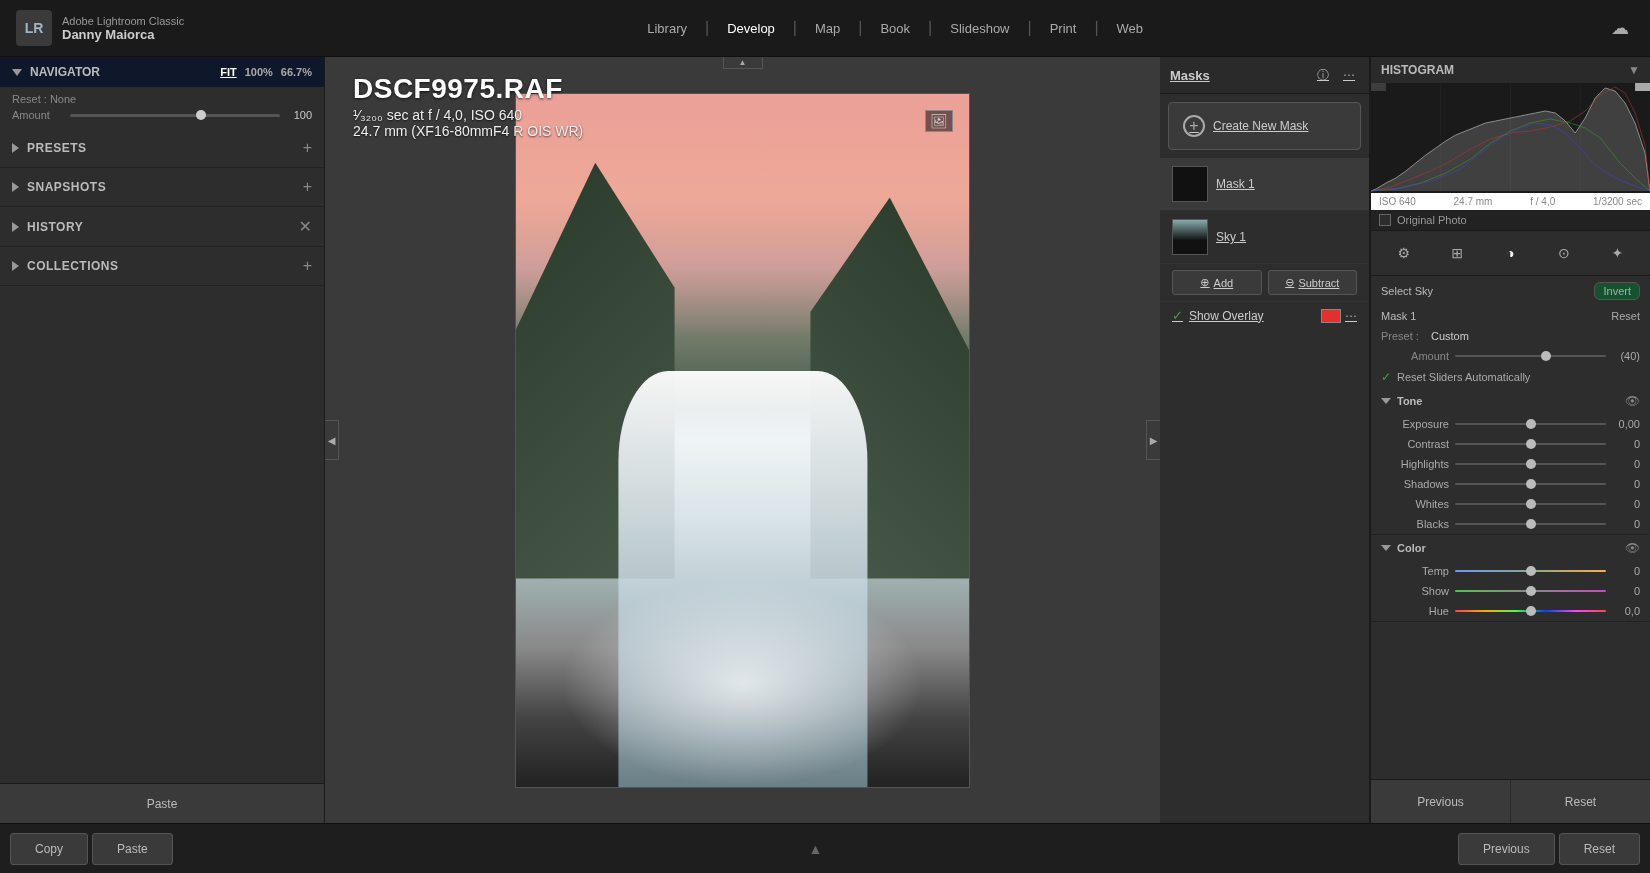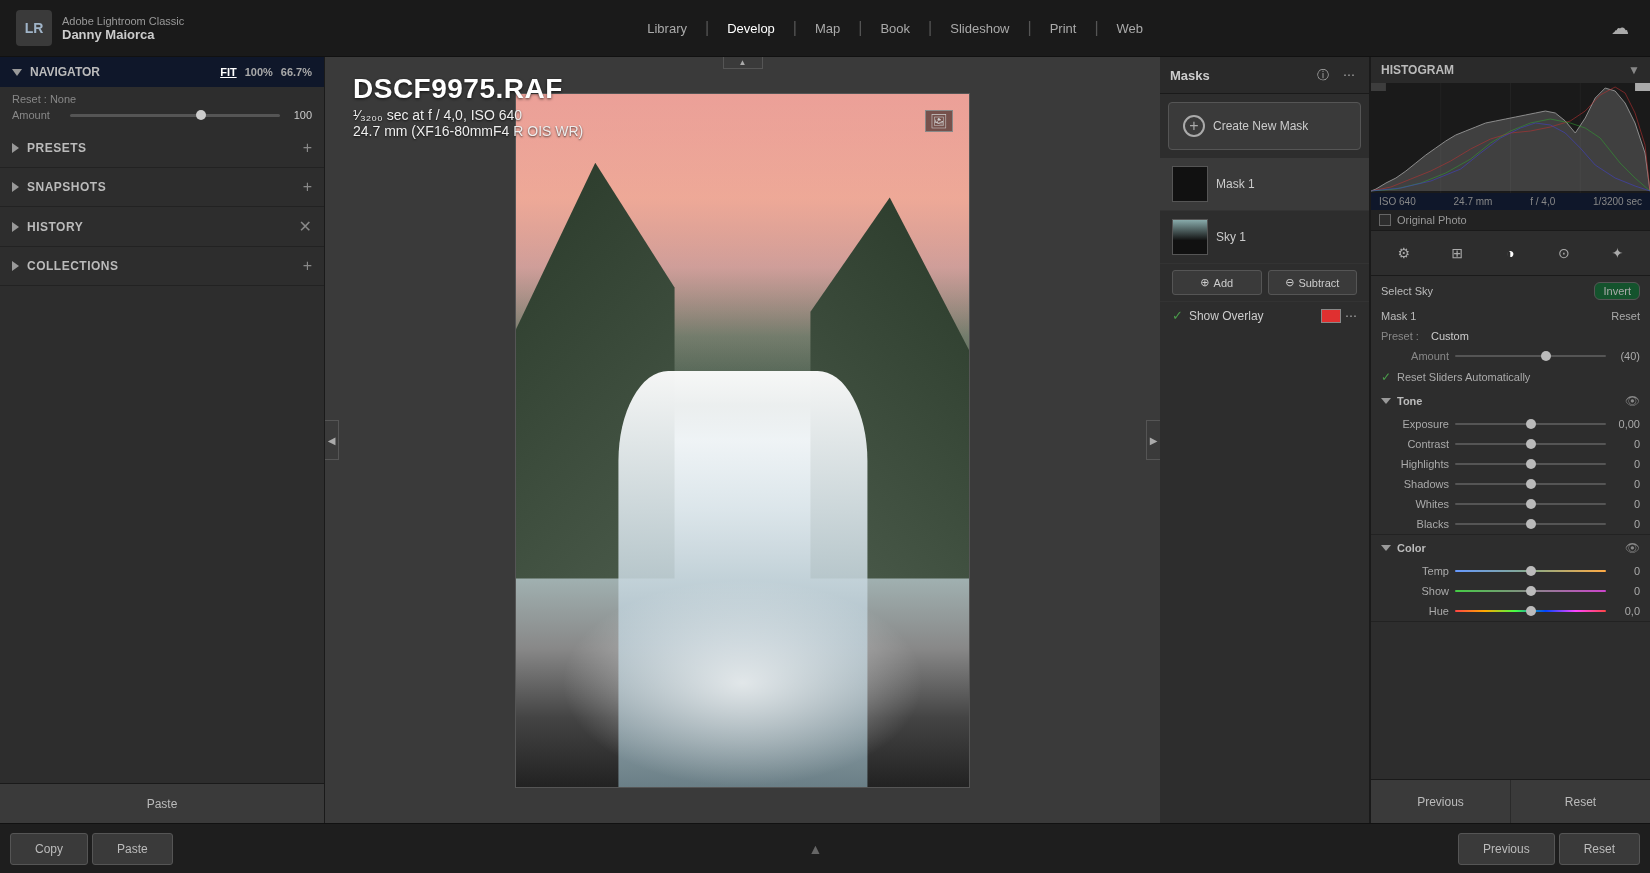--- a/index.html
+++ b/index.html
@@ -437,20 +437,21 @@
     }
 
     
     .masks-panel {
       width: 210px;
       background: #2d2d2d;
       display: flex;
       flex-direction: column;
       border-right: 1px solid #1a1a1a;
       flex-shrink: 0;
+      text-decoration: underline;
     }
     .masks-header {
       display: flex;
       align-items: center;
       justify-content: space-between;
       padding: 8px 10px;
       background: #2a2a2a;
       border-bottom: 1px solid #1a1a1a;
     }
     .masks-title {
@@ -630,21 +631,21 @@
       width: 100%;
       height: 100%;
     }
 
     .histogram-meta {
       display: flex;
       justify-content: space-between;
       padding: 3px 8px;
       font-size: 10px;
       color: #888;
-      background: #0f172a;
+      background: #ffffff;
     }
 
     .original-photo-row {
       display: flex;
       align-items: center;
       gap: 6px;
       padding: 4px 8px;
       background: #222;
       border-bottom: 1px solid #1a1a1a;
     }

